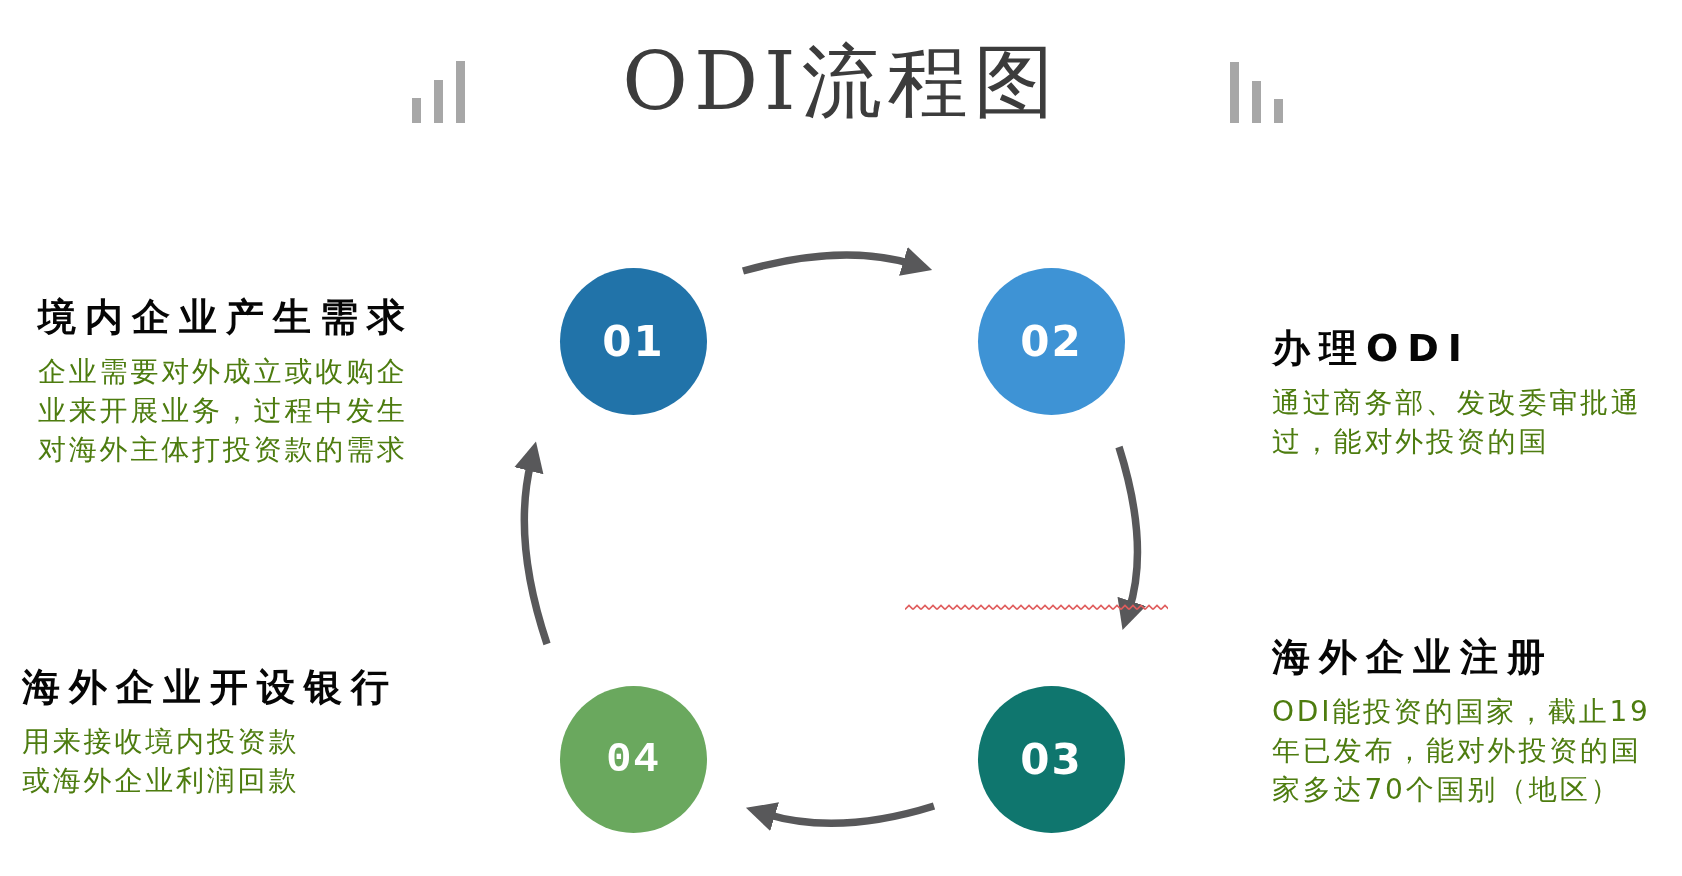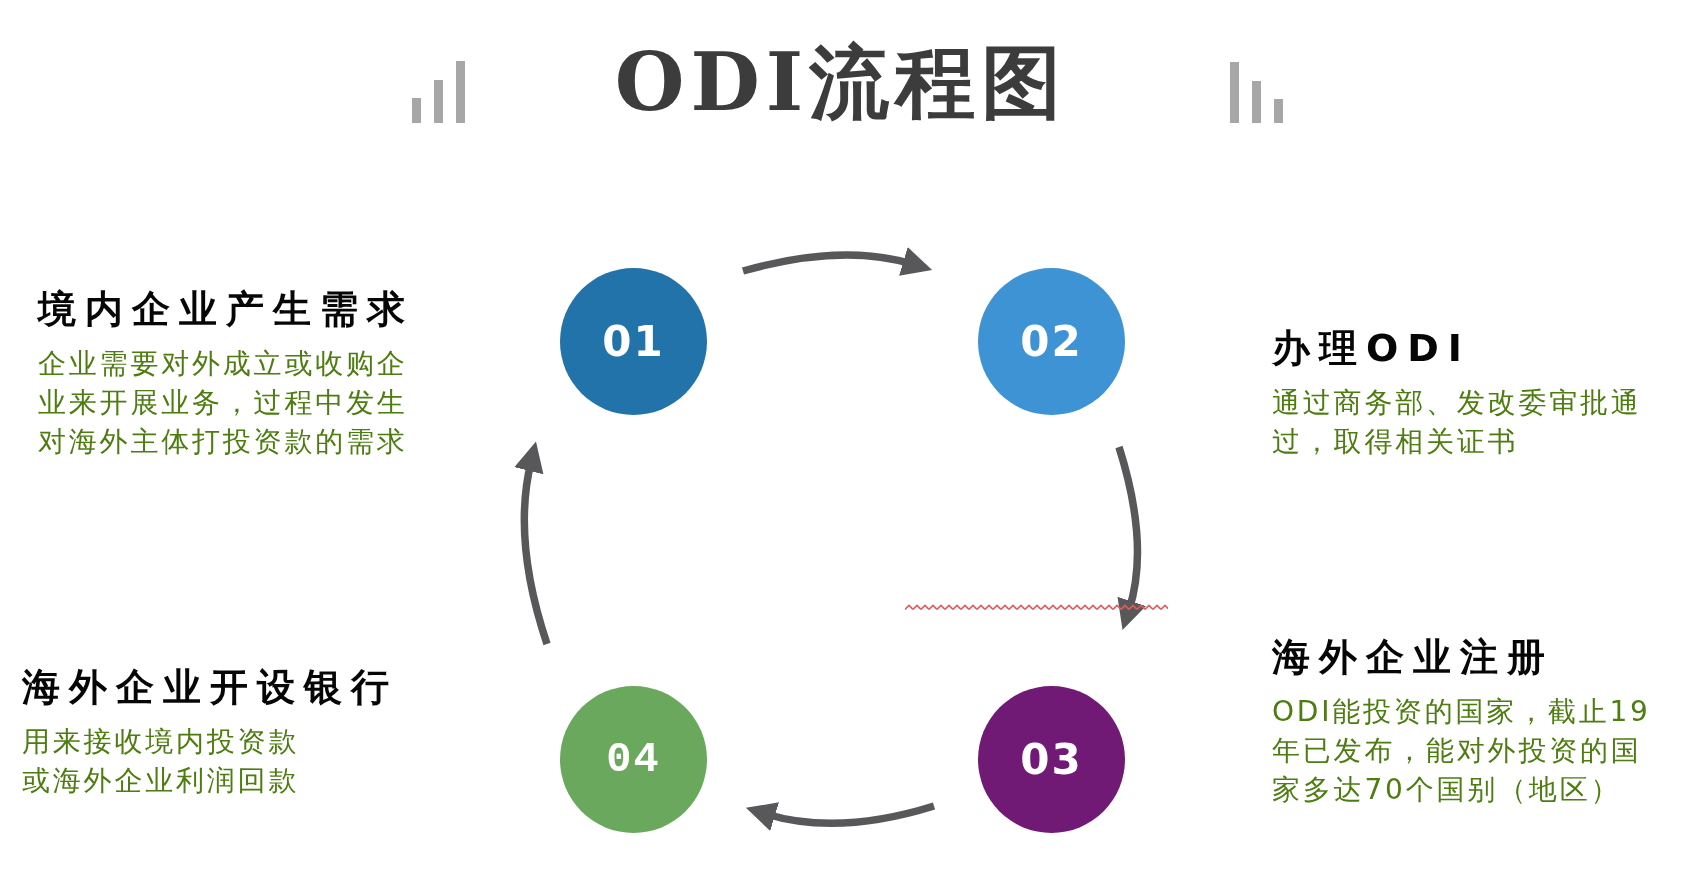--- a/index.html
+++ b/index.html
@@ -4,21 +4,21 @@
 <style>
   html,body{margin:0;padding:0;background:#ffffff;}
   .canvas{
     position:relative;width:1682px;height:876px;background:#fff;overflow:hidden;
     font-family:"DejaVu Sans","Liberation Sans",sans-serif;
   }
   
   .title{
     position:absolute;left:0;right:0;top:36px;text-align:center;
     font-family:"DejaVu Serif","Liberation Serif",serif;
-    font-size:80px;line-height:1.15;letter-spacing:6px;color:#3c3c3c;font-weight:700;
+    font-size:80px;line-height:1.15;letter-spacing:6px;color:#3c3c3c;font-weight:400;
   }
   
   .decor{position:absolute;display:flex;align-items:flex-end;gap:13px;height:62px;}
   .decor-left{left:412px;top:61px;}
   .decor-right{left:1230px;top:61px;}
   .decor i{display:block;width:9px;background:var(--decor,#a7a7a7);}
   .decor-left .b1{height:25px}.decor-left .b2{height:43px}.decor-left .b3{height:62px}
   .decor-right .b1{height:61px}.decor-right .b2{height:42px}.decor-right .b3{height:24px}
   
   .circle{
@@ -32,21 +32,21 @@
   .c4{left:560px;top:686px;font-family:Liberation Mono, monospace;}
   
   .arrows{position:absolute;left:0;top:0;width:1682px;height:876px;pointer-events:none;}
   .arrows path.shaft{fill:none;stroke:var(--arrow,#58585a);stroke-width:7.5px;}
   
   .block{position:absolute;}
   .block h2{
     margin:0;font-size:38px;font-weight:bold;color:#060606;letter-spacing:9px;line-height:1.15;
   }
   .block .desc{margin-top:12px;font-size:28px;line-height:39px;letter-spacing:2.8px;color:#4d7c0f;}
-  .blk-tl{left:38px;top:288px;width:402px;}
+  .blk-tl{left:38px;top:296px;width:402px;}
   .blk-tr{left:1272px;top:288px;width:402px;margin-top:39px;}
   .blk-br{left:1272px;top:636px;width:412px;}
   .blk-bl{left:22px;top:636px;width:394px;margin-top:30px;}
   .blk-bl .desc{text-align:left;}
   
   .squiggle{position:absolute;left:905px;top:597px;width:263px;height:9px;}
 </style>
 </head>
 <body>
 
@@ -76,41 +76,41 @@
     <path class="shaft" d="M 934 806 Q 838 836 766 814" marker-end="url(#ah)"></path>
     <path class="shaft" d="M 547 644 Q 512 540 531 462" marker-end="url(#ah)"></path>
   </svg>
 
   <div class="circle c1" style="background: rgb(33, 115, 169);">
     <span>01</span>
   </div>
   <div class="circle c2" style="background: rgb(62, 147, 213);">
     <span>02</span>
   </div>
-  <div class="circle c3" style="background: #701a75;">
+  <div class="circle c3" style="background: #0f766e;">
     <span>03</span>
   </div>
   <div class="circle c4" style="background: rgb(106, 168, 94);">
     <span>04</span>
   </div>
 
   <div class="block blk-tl">
     <h2>境内企业产生需求</h2>
     <div class="desc">
       <div>企业需要对外成立或收购企</div>
       <div>业来开展业务，过程中发生</div>
       <div>对海外主体打投资款的需求</div>
     </div>
   </div>
 
   <div class="block blk-tr">
     <h2>办理ODI</h2>
     <div class="desc">
       <div>通过商务部、发改委审批通</div>
-      <div>过，取得相关证书</div>
+      <div>过，能对外投资的国</div>
     </div>
   </div>
 
   <div class="block blk-br">
     <h2>海外企业注册</h2>
     <div class="desc">
       <div>ODI能投资的国家，截止19</div>
       <div>年已发布，能对外投资的国</div>
       <div>家多达70个国别（地区）</div>
     </div>

